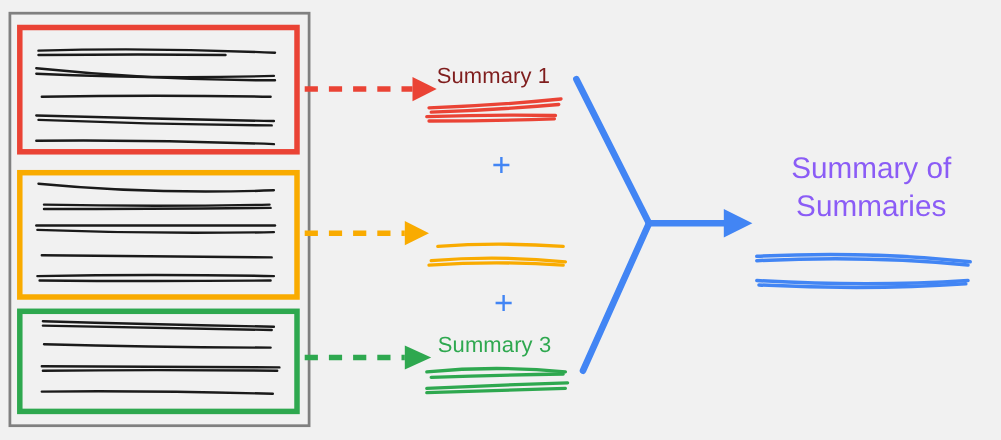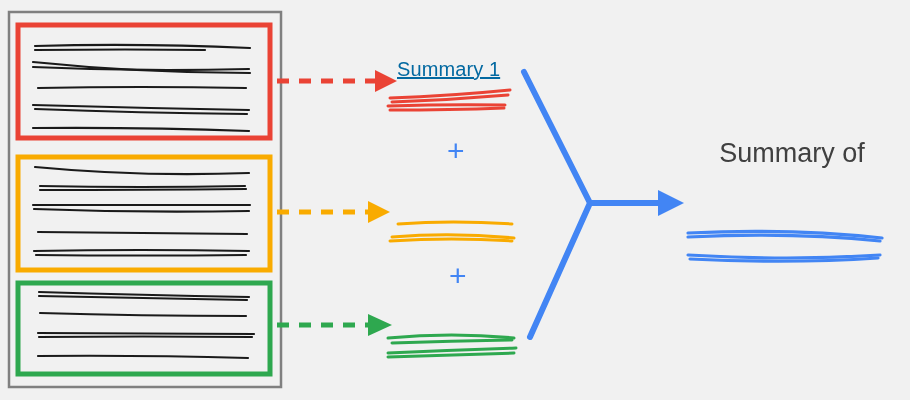--- a/index.html
+++ b/index.html
@@ -25,31 +25,31 @@
   .label {
     position: absolute;
     white-space: nowrap;
     font-family: "Liberation Sans", sans-serif;
     font-weight: 400;
   }
   .summary-label {
     font-size: 20px;
     letter-spacing: 0.1px;
   }
-  #label-summary-1 { left: 397px; top: 58px; color: #0369a1; text-decoration: underline; }
+  #label-summary-1 { left: 397px; top: 58px; color: #7f1d1d; }
   #label-summary-2 { left: 403px; top: 192px; color: #f9ab00; }
   #label-summary-3 { left: 398px; top: 303px; color: #2ea84f; }
   #label-final {
     left: 697px;
     top: 136px;
     width: 190px;
     text-align: center;
     font-size: 27px;
     line-height: 34px;
-    color: #404040;
+    color: #8b5cf6;
     white-space: normal;
   }
 </style>
 </head>
 <body>
 
 <div id="canvas">
 
   <svg id="svg-layer" viewBox="0 0 910 400" xmlns="http://www.w3.org/2000/svg">
 
@@ -135,22 +135,24 @@
       <path d="M688 233 Q790 228 882 238"></path>
       <path d="M688 237 Q790 232 880 241"></path>
       <path d="M688 255 Q790 261 880 255"></path>
       <path d="M690 259 Q790 264 878 258"></path>
     </g>
   </svg>
 
   <div class="label summary-label" id="label-summary-1">Summary 1</div>
 
 
+  <div class="label summary-label" id="label-summary-3">Summary 3</div>
 
   <div class="label" id="label-final">
     <span>Summary of</span><br>
+    <span>Summaries</span>
   </div>
 
   <div class="label" style="left:447px; top:134px; font-size:30px; color:#4285f4; font-weight:400;">+</div>
 
   <div class="label" style="left:449px; top:259px; font-size:30px; color:#4285f4; font-weight:400;">+</div>
 
 </div>
 
 </body></html>

